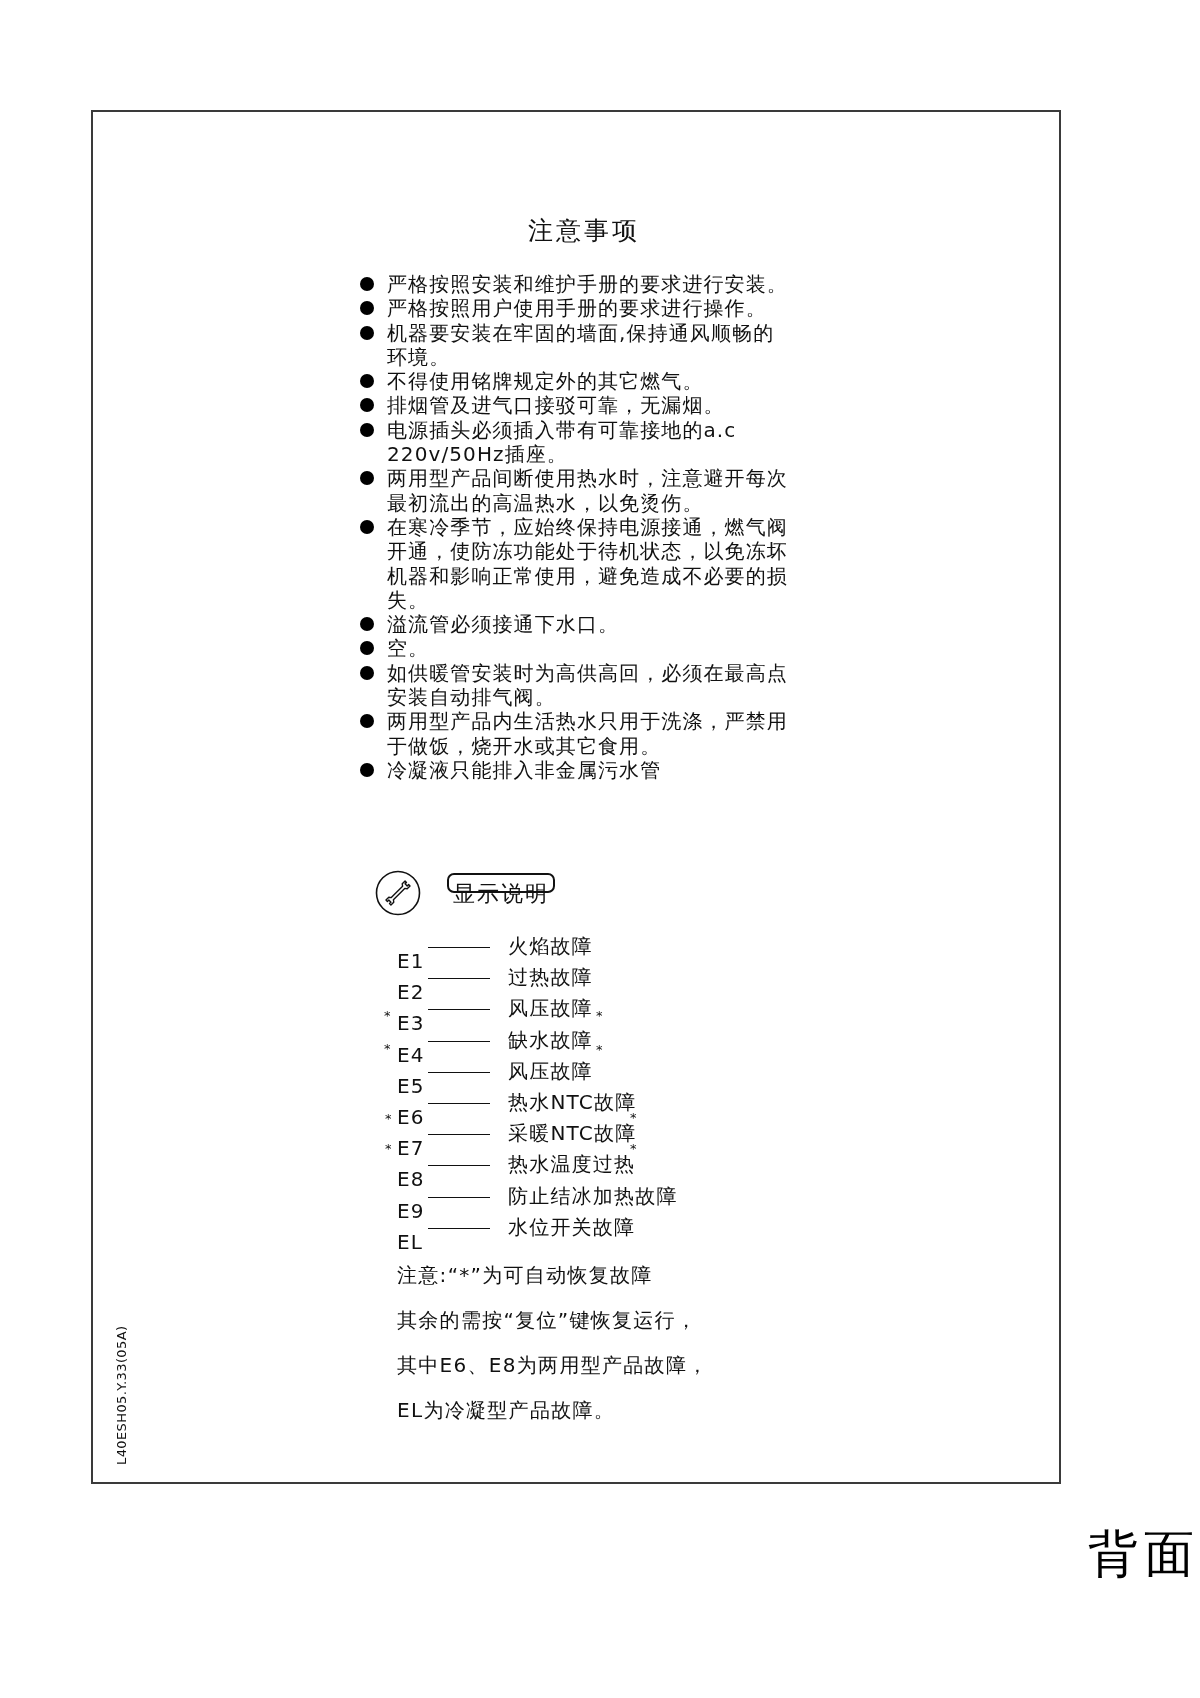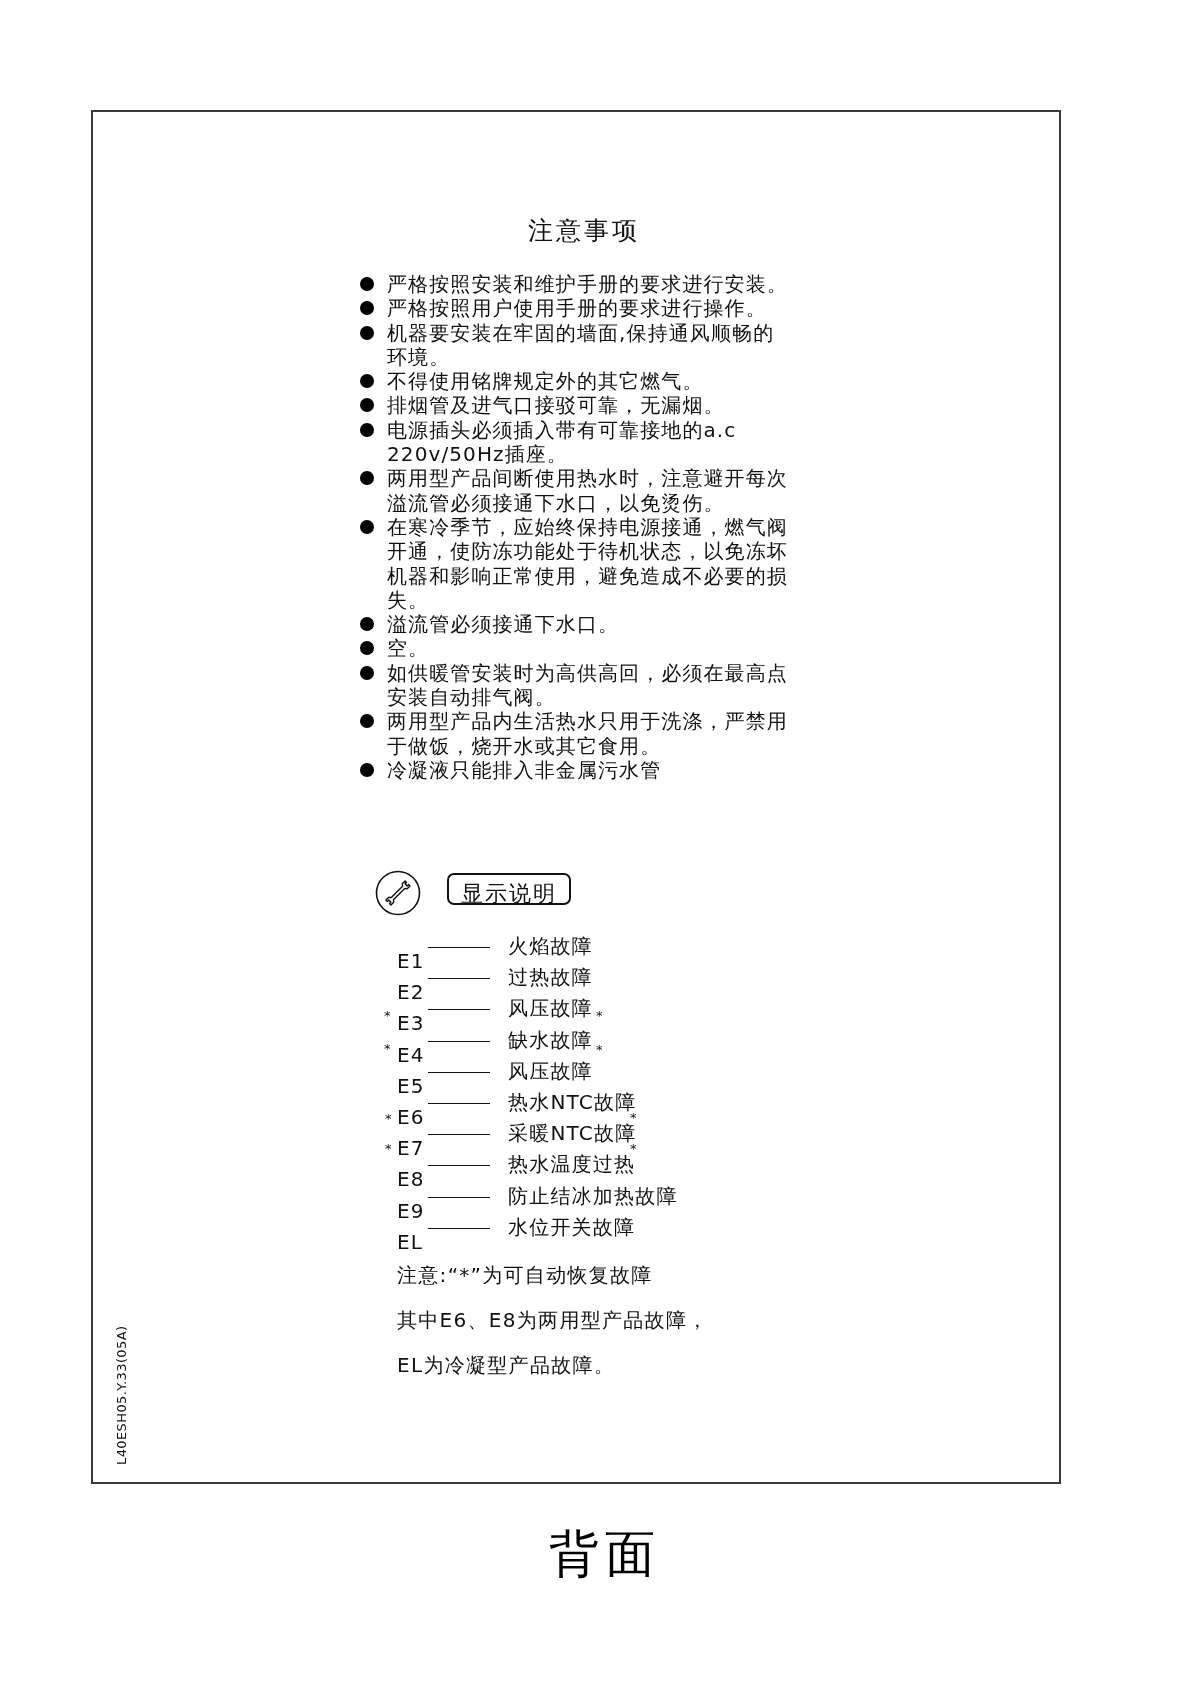--- a/index.html
+++ b/index.html
@@ -74,22 +74,22 @@
       position: absolute;
       left: 0;
       top: 2px;
       width: 46px;
       height: 46px;
     }
     .display-box {
       position: absolute;
       left: 72px;
       top: 5px;
-      height: 32px;
-      padding: 0 12px;
+      height: 20px;
+      padding: 0 4px;
       border: 2px solid #111;
       border-radius: 7px;
       font-size: 22px;
       line-height: 37px;
       letter-spacing: 2px;
       white-space: nowrap;
       box-sizing: border-box;
     }
 
     .codes {
@@ -154,21 +154,21 @@
       letter-spacing: 0.4px;
       white-space: nowrap;
       color: #111;
     }
 
     .back-label {
       position: absolute;
       left: 0;
       width: 1200px;
       top: 1522px;
-      text-align: center;
+      text-align: right;
       font-size: 50px;
       line-height: 64px;
       letter-spacing: 6px;
       padding-left: 10px;
       box-sizing: border-box;
       color: #000;
     }
   </style>
 </head>
 <body>
@@ -200,21 +200,21 @@
     <span class="line">排烟管及进气口接驳可靠，无漏烟。</span>
   </li>
   <li class="notice">
     <span class="bullet"></span>
     <span class="line">电源插头必须插入带有可靠接地的a.c</span>
     <span class="line">220v/50Hz插座。</span>
   </li>
   <li class="notice">
     <span class="bullet"></span>
     <span class="line">两用型产品间断使用热水时，注意避开每次</span>
-    <span class="line">溢流管必须接通下水口，以免烫伤。</span>
+    <span class="line">最初流出的高温热水，以免烫伤。</span>
   </li>
   <li class="notice">
     <span class="bullet"></span>
     <span class="line">在寒冷季节，应始终保持电源接通，燃气阀</span>
     <span class="line">开通，使防冻功能处于待机状态，以免冻坏</span>
     <span class="line">机器和影响正常使用，避免造成不必要的损</span>
     <span class="line">失。</span>
   </li>
   <li class="notice">
     <span class="bullet"></span>
@@ -306,19 +306,20 @@
   </div>
   <div class="code-row">
     <span class="code">EL</span>
     <span class="dash"></span>
     <span class="desc">水位开关故障</span>
   </div>
 </div>
 
 <div class="notes">
   <div class="note-line">注意:“*”为可自动恢复故障</div>
+  <div class="note-line">其余的需按“复位”键恢复运行，</div>
   <div class="note-line">其中E6、E8为两用型产品故障，</div>
   <div class="note-line">EL为冷凝型产品故障。</div>
 </div>
 
 <div class="doc-code">L40ESH05.Y.33(05A)</div>
 
 <div class="back-label">背面</div>
 
 </body></html>

